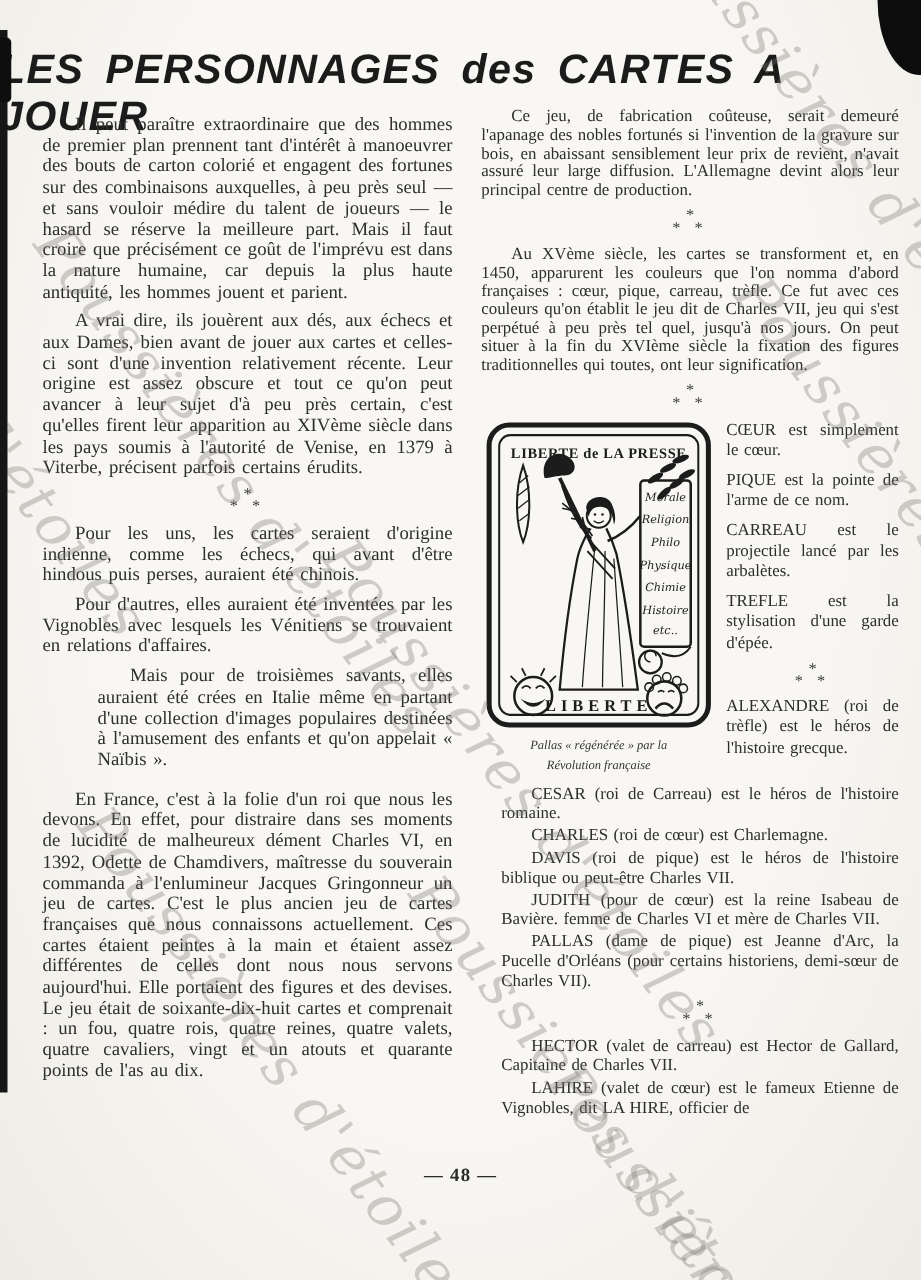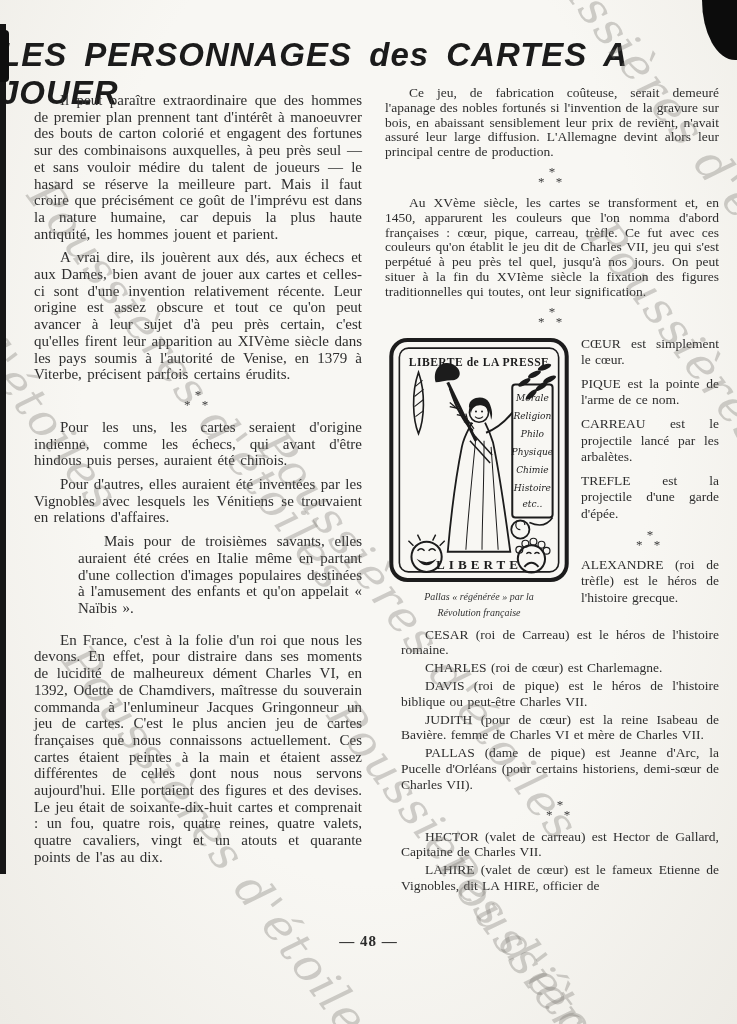--- a/index.html
+++ b/index.html
@@ -182,21 +182,21 @@
         <div class="caption">
           <div>Pallas « régénérée » par la</div>
           <div>Révolution française</div>
         </div>
       </div>
 
       <div class="defs">
         <p>CŒUR est simplement le cœur.</p>
         <p>PIQUE est la pointe de l'arme de ce nom.</p>
         <p>CARREAU est le projectile lancé par les arbalètes.</p>
-        <p>TREFLE est la projectile d'une garde d'épée.</p>
+        <p>TREFLE est la stylisation d'une garde d'épée.</p>
         <div class="sep">
           <span class="s1">*</span>
           <span class="s2">* *</span>
         </div>
         <p>ALEXANDRE (roi de trèfle) est le héros de l'histoire grecque.</p>
       </div>
     </div>
 
     <div class="bottom-paras">
       <p>CESAR (roi de Carreau) est le héros de l'histoire romaine.</p>

